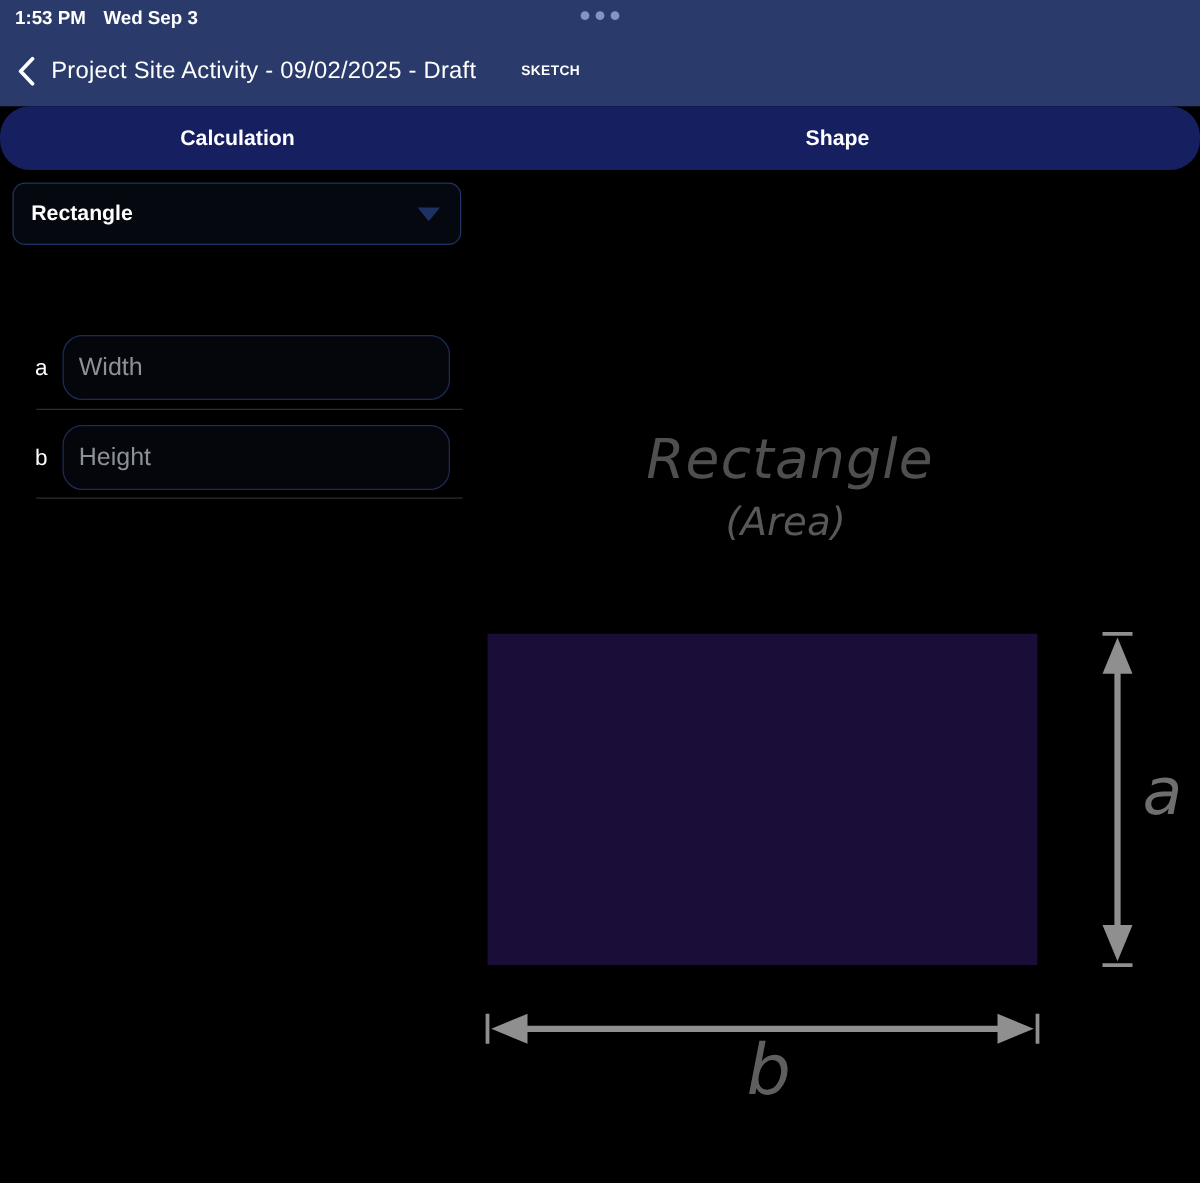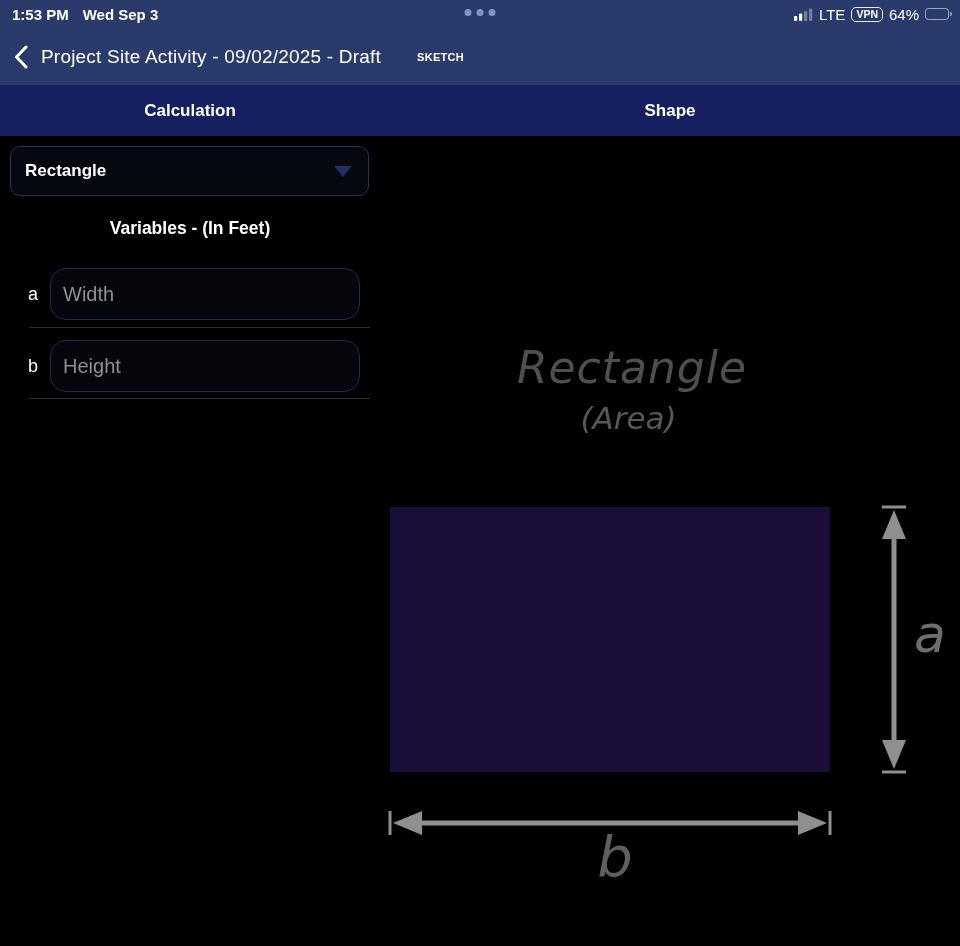--- a/index.html
+++ b/index.html
@@ -53,21 +53,21 @@
     position: absolute; top: 28px; left: 0; width: 100%; height: 57px;
     display: flex; align-items: center; padding-left: 14px; color: #fff;
   }
   .back-btn { display: flex; align-items: center; cursor: pointer; }
   .nav-title { margin-left: 13px; font-size: 19px; font-weight: 400; letter-spacing: 0.2px; }
   .nav-sketch { margin-left: 36px; font-size: 11px; font-weight: 700; letter-spacing: 0.3px; }
 
   
   .tab-bar {
     position: absolute; top: 85px; left: 0; width: 100%; height: 51px;
-    background: #161f60; display: flex; color: #fff;
+    background: #161f60; display: flex; color: #fff; border-radius: 24px;
   }
   .tab { display: flex; align-items: center; justify-content: center;
     font-size: 17px; font-weight: 700; cursor: pointer; }
   .tab-calculation { width: 380px; }
   .tab-shape { flex: 1; }
 
   
   .content { position: absolute; top: 136px; left: 0; right: 0; bottom: 0; background: #000; }
 
   
@@ -137,35 +137,20 @@
 
     <div class="status-bar">
       <div class="status-left">
         <span>1:53 PM</span>
         <span>Wed Sep 3</span>
       </div>
       <div class="status-dots">
         <i></i>
           <i></i>
           <i></i>
-      </div>
-      <div class="status-right">
-        <svg width="19" height="13" viewBox="0 0 19 13">
-          <rect x="0" y="8" width="3.2" height="5" rx="1" fill="#ffffff"></rect>
-          <rect x="5" y="5.5" width="3.2" height="7.5" rx="1" fill="#ffffff"></rect>
-          <rect x="10" y="3" width="3.2" height="10" rx="1" fill="rgba(255,255,255,0.35)"></rect>
-          <rect x="15" y="0.5" width="3.2" height="12.5" rx="1" fill="rgba(255,255,255,0.35)"></rect>
-        </svg>
-        <span style="font-weight:400;">LTE</span>
-        <span class="vpn-badge">VPN</span>
-        <span style="font-weight:400;">64%</span>
-        <span class="battery">
-          <span class="battery-body"><span class="battery-fill"></span></span>
-          <span class="battery-tip"></span>
-        </span>
       </div>
     </div>
 
     <div class="nav-bar">
       <span class="back-btn">
         <svg width="14" height="24" viewBox="0 0 14 24">
           <polyline points="12,2 2.5,12 12,22" fill="none" stroke="#ffffff" stroke-width="3" stroke-linecap="round" stroke-linejoin="round"></polyline>
         </svg>
       </span>
       <span class="nav-title">Project Site Activity - 09/02/2025 - Draft</span>
@@ -184,21 +169,20 @@
 
   <div class="content">
 
     <div class="calc-panel">
 
       <div class="shape-select">
         <span class="shape-select-label">Rectangle</span>
         <span class="select-caret"></span>
       </div>
 
-      <div class="vars-heading">Variables - (In Feet)</div>
 
       <div class="row-a">
         <span class="var-label">a</span>
         <input class="var-input" type="text" placeholder="Width" style="">
       </div>
       <div class="divider divider-1"></div>
 
       <div class="row-b">
         <span class="var-label">b</span>
         <input class="var-input" type="text" placeholder="Height" style="">

